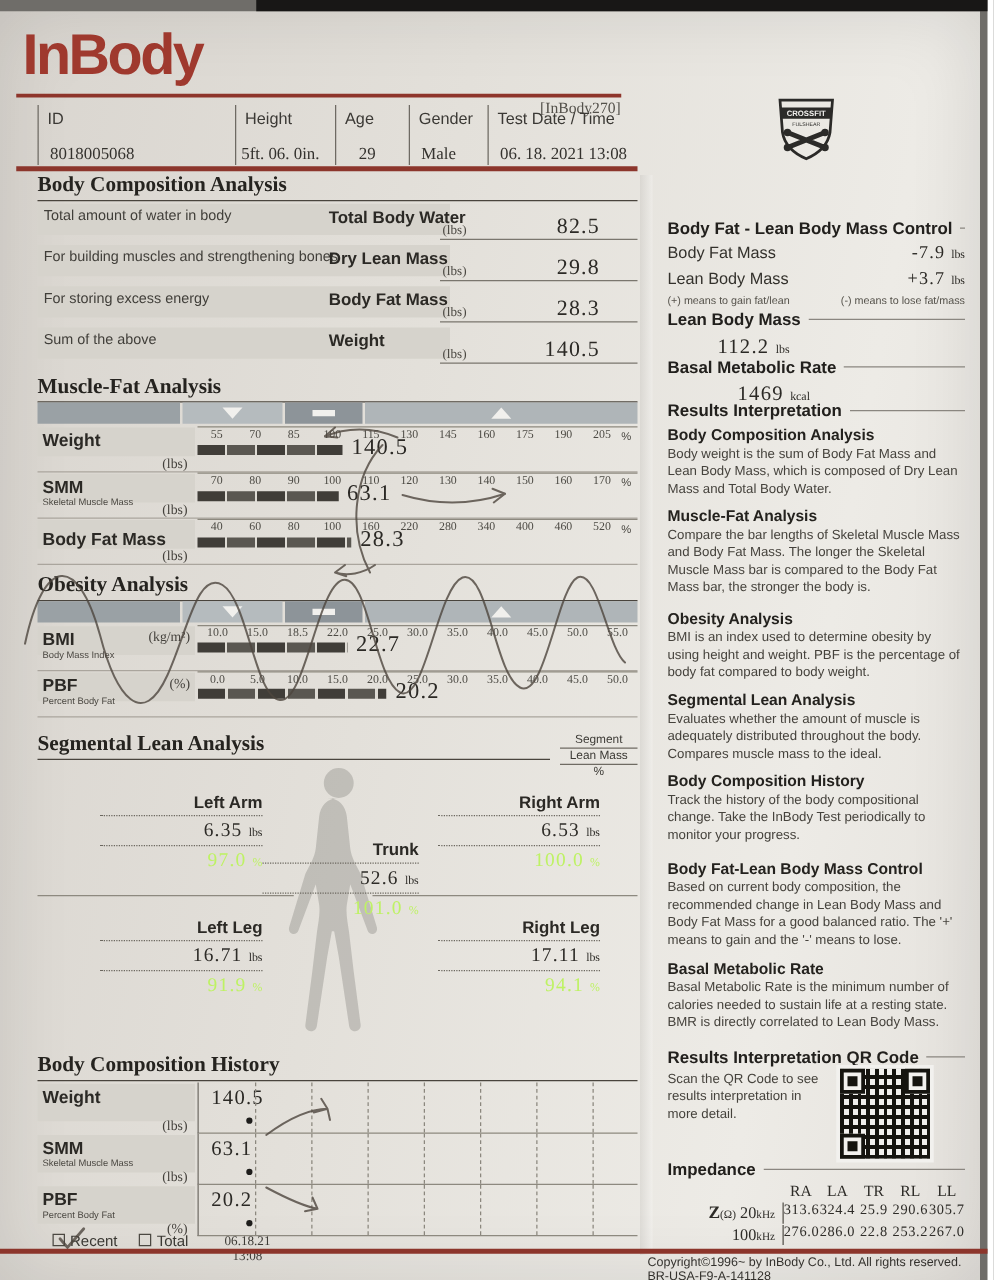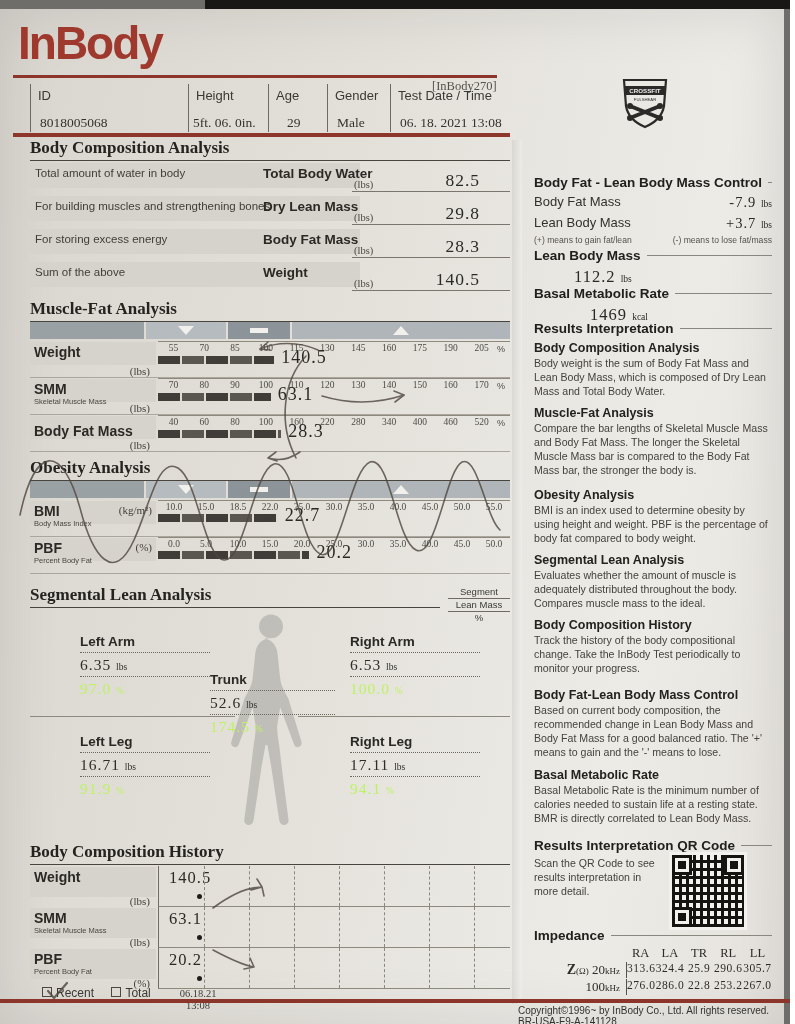--- a/index.html
+++ b/index.html
@@ -79,21 +79,21 @@
   .bar-value{position:absolute;top:-9px;font-family:"Liberation Serif",serif;font-size:18px;
         color:#2b2925;letter-spacing:1px;white-space:nowrap;}
 
   
   .sla-corner{position:absolute;left:448px;top:586px;width:62px;text-align:center;
         font-size:9.5px;color:#3c3a35;line-height:1.25;}
   .sla-corner .u{border-bottom:1px solid #6f6b63;display:block;}
   .sla{position:absolute;left:30px;top:612px;width:480px;height:225px;}
   .sla-sep-l{position:absolute;left:0;top:104px;width:205px;height:1px;background:#8d897f;}
   .sla-sep-r{position:absolute;right:0;top:104px;width:212px;height:1px;background:#8d897f;}
-  .seg{position:absolute;width:130px;text-align:left;}
+  .seg{position:absolute;width:130px;text-align:right;}
   .seg .name{font-size:13.5px;font-weight:bold;color:#2b2925;
         border-bottom:1.5px dotted #6b675f;padding-bottom:3px;}
   .seg .v{font-family:"Liberation Serif",serif;font-size:15.5px;color:#2e2c28;
         border-bottom:1.5px dotted #6b675f;padding:3px 0 2px;letter-spacing:1px;}
   .seg .p{font-family:"Liberation Serif",serif;font-size:15.5px;color:#bef264;
         padding-top:3px;letter-spacing:1px;}
   .seg small{font-size:9.5px;letter-spacing:0;}
   .silhouette{position:absolute;left:195px;top:0px;}
 
   
@@ -436,21 +436,21 @@
       <div class="p"><span>97.0</span> <small>%</small></div>
     </div>
     <div class="seg" style="left:320px;top:22px">
       <div class="name">Right Arm</div>
       <div class="v"><span>6.53</span> <small>lbs</small></div>
       <div class="p"><span>100.0</span> <small>%</small></div>
     </div>
     <div class="seg" style="left:180px;top:60px;width:125px">
       <div class="name">Trunk</div>
       <div class="v"><span>52.6</span> <small>lbs</small></div>
-      <div class="p"><span>174.5</span> <small>%</small></div>
+      <div class="p"><span>101.0</span> <small>%</small></div>
     </div>
     <div class="seg" style="left:50px;top:122px">
       <div class="name">Left Leg</div>
       <div class="v"><span>16.71</span> <small>lbs</small></div>
       <div class="p"><span>91.9</span> <small>%</small></div>
     </div>
     <div class="seg" style="left:320px;top:122px">
       <div class="name">Right Leg</div>
       <div class="v"><span>17.11</span> <small>lbs</small></div>
       <div class="p"><span>94.1</span> <small>%</small></div>

